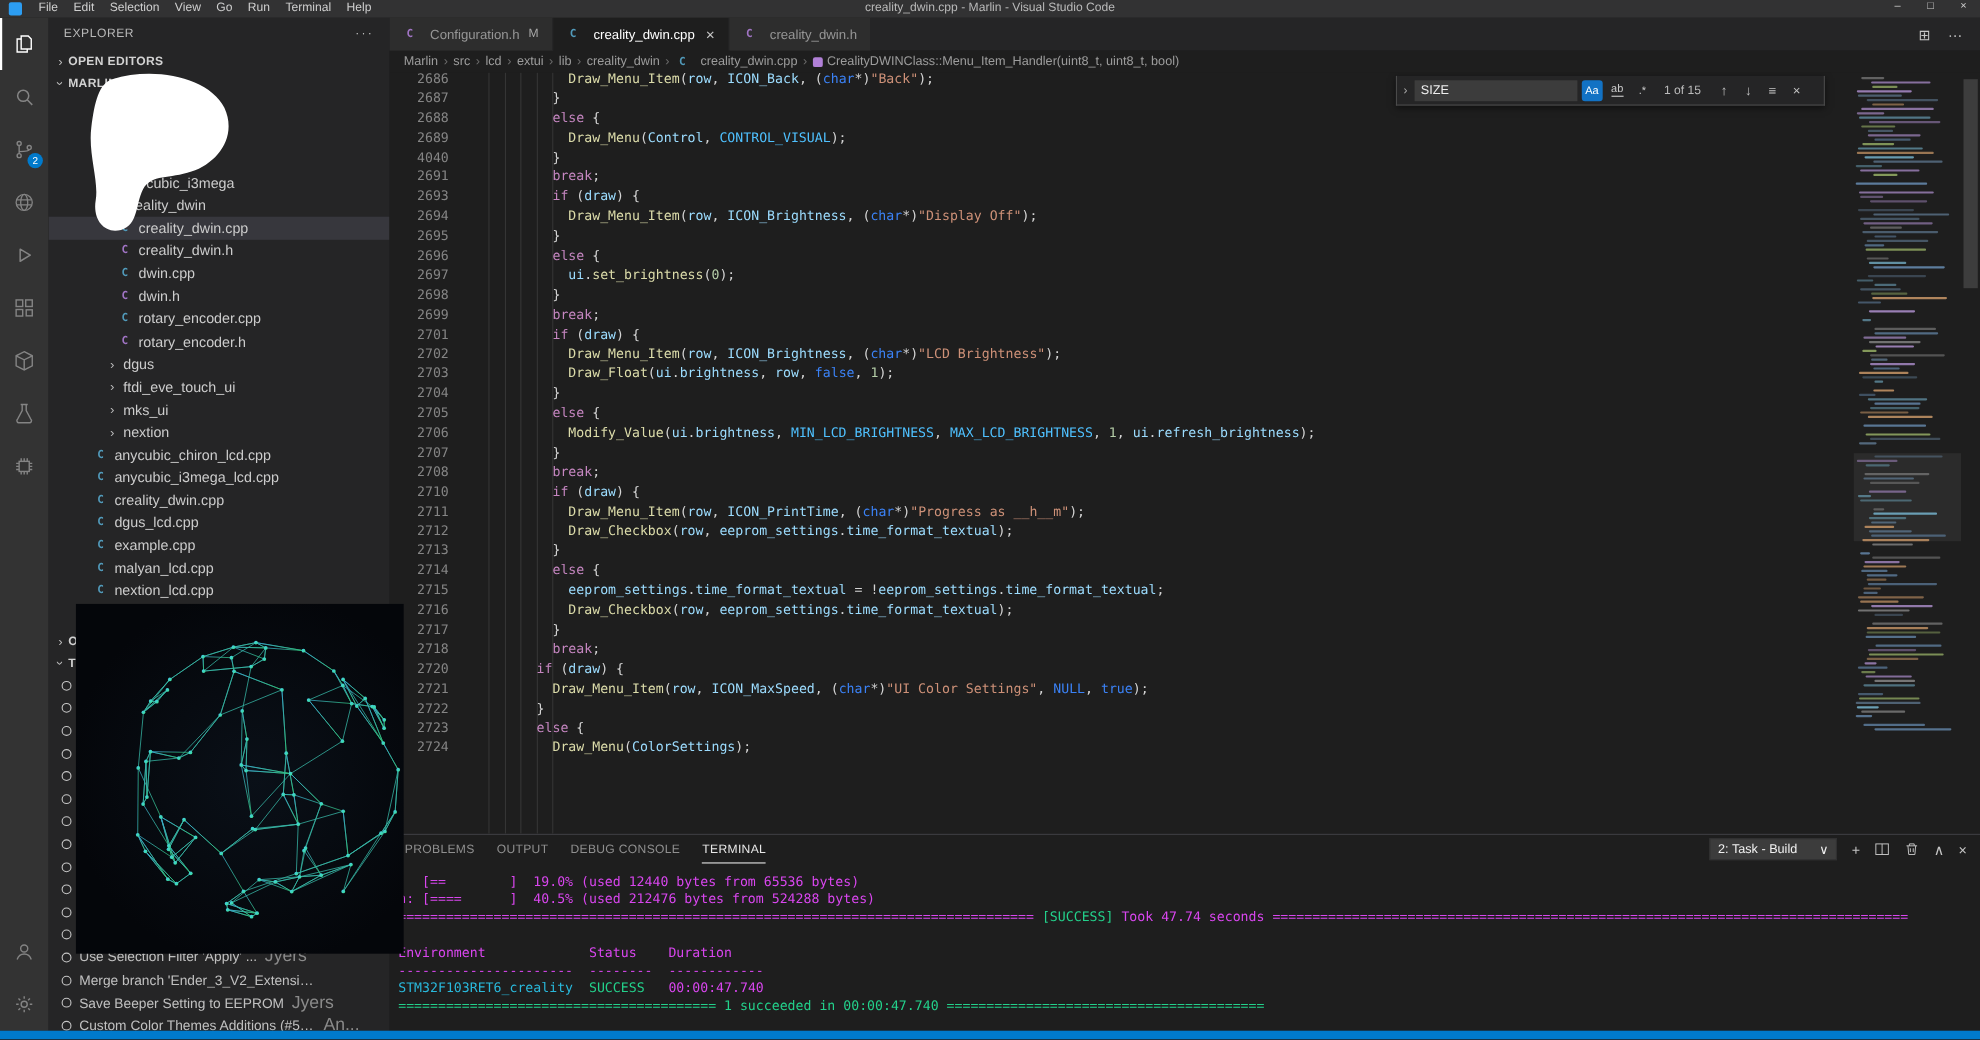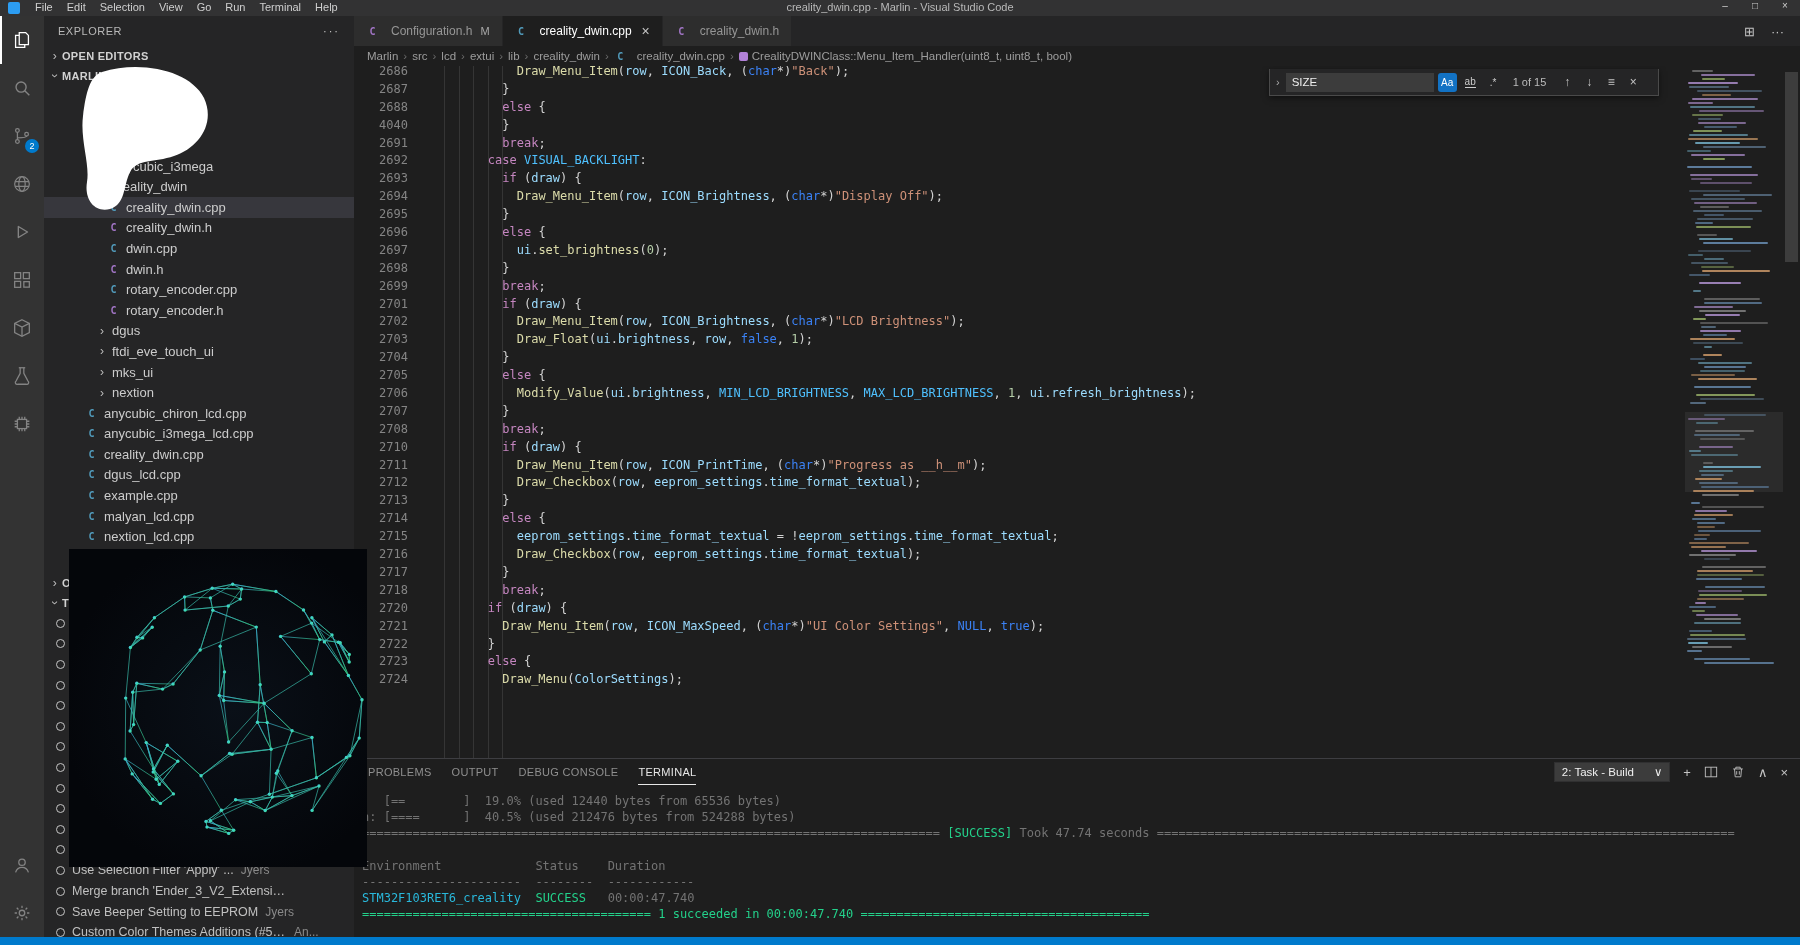--- a/index.html
+++ b/index.html
@@ -39,21 +39,21 @@
   .tree-row.selected{background:#37373d}
   .tw{width:12px;margin-right:4px;color:#bbb;display:inline-block;font-size:12px;text-align:center}
   .tw.exp{transform:rotate(90deg)}
   .fic{width:13px;margin-right:6px;font:bold 10px "DejaVu Sans Mono",monospace;text-align:center;flex:none}
   .fic.cpp{color:#519aba}.fic.h{color:#a074c4}
   .outline-block{margin-top:26px}
   .tl-row{height:20.6px;display:flex;align-items:center;padding-left:12px;font-size:12.5px;color:#c0c0c0;
     white-space:nowrap;overflow:hidden;cursor:pointer}
   .tl-dot{width:9px;height:9px;border:1px solid #c5c5c5;border-radius:50%;margin-right:7px;flex:none}
   .tl-label{overflow:hidden;text-overflow:ellipsis;max-width:215px}
-  .tl-author{color:#8a8a8a;font-size:12px;margin-left:7px}
+  .tl-author{color:#8a8a8a;font-size:16px;margin-left:7px}
 
   
   .main{position:absolute;left:354px;top:16px;right:0;bottom:8px}
   .tabbar{height:30px;background:#252526;display:flex;align-items:stretch}
   .tab{display:flex;align-items:center;padding:0 12px;background:#2d2d2d;border-right:1px solid #252526;
     font-size:12px;color:#969696;gap:6px;cursor:pointer}
   .tab.active{background:#1e1e1e;color:#fff}
   .git-badge{color:#a8a8a8;font-size:11px;margin-left:2px}
   .tab-close{color:#c5c5c5;font-size:14px;margin-left:4px;cursor:pointer}
   .tab-actions{margin-left:auto;display:flex;align-items:center;gap:16px;padding-right:16px;color:#c5c5c5;font-size:13px}
@@ -98,21 +98,21 @@
   .panel-head{height:26px;display:flex;align-items:center;padding:0 12px 0 14px}
   .ptab{font-size:11px;letter-spacing:.3px;color:#8f8f8f;margin-right:20px;height:26px;display:flex;
     align-items:center;border-bottom:1px solid transparent;cursor:pointer}
   .ptab.active{color:#e7e7e7;border-bottom-color:#e7e7e7}
   .panel-actions{margin-left:auto;display:flex;align-items:center;gap:13px;color:#c5c5c5}
   .task-select{background:#3c3c3c;border:1px solid #303031;height:20px;display:flex;align-items:center;
     font-size:11.5px;color:#f0f0f0;padding:0 7px;gap:20px;cursor:pointer}
   .pa-icon{cursor:pointer;font-size:13px;display:flex;align-items:center}
   .pa-icon svg{width:14px;height:14px}
   .term{padding:8px 0 0 8px;font:12px "DejaVu Sans Mono",monospace;line-height:16.2px;white-space:pre}
-  .tt-t{color:#737373}.tt-g{color:#23d18b}.tt-cy{color:#29b8db}
+  .tt-t{color:#d946ef}.tt-g{color:#23d18b}.tt-cy{color:#29b8db}
 
   
   .statusbar{position:absolute;left:0;right:0;bottom:0;height:8px;background:#007acc;z-index:15}
 
   
   .blob{position:absolute;left:80px;top:66px;width:135px;height:152px;z-index:30;pointer-events:none}
   .sphere{position:absolute;left:69px;top:549px;width:298px;height:318px;z-index:30;
     background:radial-gradient(circle at 55% 50%,#0a1018 0%,#04060a 75%)}
   .sphere svg{width:100%;height:100%}
 </style>
@@ -445,23 +445,23 @@
   <div class="editor">
     <div class="guide" style="left:90px"></div>
     <div class="guide" style="left:105px"></div>
     <div class="guide" style="left:119px"></div>
     <div class="guide" style="left:134px"></div>
     <div class="guide" style="left:148px"></div>
     <div class="code-wrap" id="code-lines">
         <div class="code-line"><span class="ln">2686</span><span class="ct"><span class="tok-w">            </span><span class="tok-fn">Draw_Menu_Item</span><span class="tok-w">(</span><span class="tok-v">row</span><span class="tok-w">, </span><span class="tok-v">ICON_Back</span><span class="tok-w">, (</span><span class="tok-ty">char</span><span class="tok-w">*)</span><span class="tok-s">"Back"</span><span class="tok-w">);</span></span></div>
         <div class="code-line"><span class="ln">2687</span><span class="ct"><span class="tok-w">          }</span></span></div>
         <div class="code-line"><span class="ln">2688</span><span class="ct"><span class="tok-w">          </span><span class="tok-kw">else</span><span class="tok-w"> {</span></span></div>
+        <div class="code-line"><span class="ln">2689</span><span class="ct"><span class="tok-w">            </span><span class="tok-fn">Draw_Menu</span><span class="tok-w">(</span><span class="tok-v">Control</span><span class="tok-w">, </span><span class="tok-c">CONTROL_VISUAL</span><span class="tok-w">);</span></span></div>
         <div class="code-line"><span class="ln">4040</span><span class="ct"><span class="tok-w">          }</span></span></div>
         <div class="code-line"><span class="ln">2691</span><span class="ct"><span class="tok-w">          </span><span class="tok-kw">break</span><span class="tok-w">;</span></span></div>
-        <div class="code-line"><span class="ln">2692</span><span class="ct"><span class="tok-w">        </span><span class="tok-kw">case</span><span class="tok-w"> </span><span class="tok-c">VISUAL_BACKLIGHT</span><span class="tok-w">:</span></span></div>
         <div class="code-line"><span class="ln">2693</span><span class="ct"><span class="tok-w">          </span><span class="tok-kw">if</span><span class="tok-w"> (</span><span class="tok-v">draw</span><span class="tok-w">) {</span></span></div>
         <div class="code-line"><span class="ln">2694</span><span class="ct"><span class="tok-w">            </span><span class="tok-fn">Draw_Menu_Item</span><span class="tok-w">(</span><span class="tok-v">row</span><span class="tok-w">, </span><span class="tok-v">ICON_Brightness</span><span class="tok-w">, (</span><span class="tok-ty">char</span><span class="tok-w">*)</span><span class="tok-s">"Display Off"</span><span class="tok-w">);</span></span></div>
         <div class="code-line"><span class="ln">2695</span><span class="ct"><span class="tok-w">          }</span></span></div>
         <div class="code-line"><span class="ln">2696</span><span class="ct"><span class="tok-w">          </span><span class="tok-kw">else</span><span class="tok-w"> {</span></span></div>
         <div class="code-line"><span class="ln">2697</span><span class="ct"><span class="tok-w">            </span><span class="tok-v">ui</span><span class="tok-w">.</span><span class="tok-fn">set_brightness</span><span class="tok-w">(</span><span class="tok-n">0</span><span class="tok-w">);</span></span></div>
         <div class="code-line"><span class="ln">2698</span><span class="ct"><span class="tok-w">          }</span></span></div>
         <div class="code-line"><span class="ln">2699</span><span class="ct"><span class="tok-w">          </span><span class="tok-kw">break</span><span class="tok-w">;</span></span></div>
         <div class="code-line"><span class="ln">2701</span><span class="ct"><span class="tok-w">          </span><span class="tok-kw">if</span><span class="tok-w"> (</span><span class="tok-v">draw</span><span class="tok-w">) {</span></span></div>
         <div class="code-line"><span class="ln">2702</span><span class="ct"><span class="tok-w">            </span><span class="tok-fn">Draw_Menu_Item</span><span class="tok-w">(</span><span class="tok-v">row</span><span class="tok-w">, </span><span class="tok-v">ICON_Brightness</span><span class="tok-w">, (</span><span class="tok-ty">char</span><span class="tok-w">*)</span><span class="tok-s">"LCD Brightness"</span><span class="tok-w">);</span></span></div>
         <div class="code-line"><span class="ln">2703</span><span class="ct"><span class="tok-w">            </span><span class="tok-fn">Draw_Float</span><span class="tok-w">(</span><span class="tok-v">ui</span><span class="tok-w">.</span><span class="tok-v">brightness</span><span class="tok-w">, </span><span class="tok-v">row</span><span class="tok-w">, </span><span class="tok-ty">false</span><span class="tok-w">, </span><span class="tok-n">1</span><span class="tok-w">);</span></span></div>

